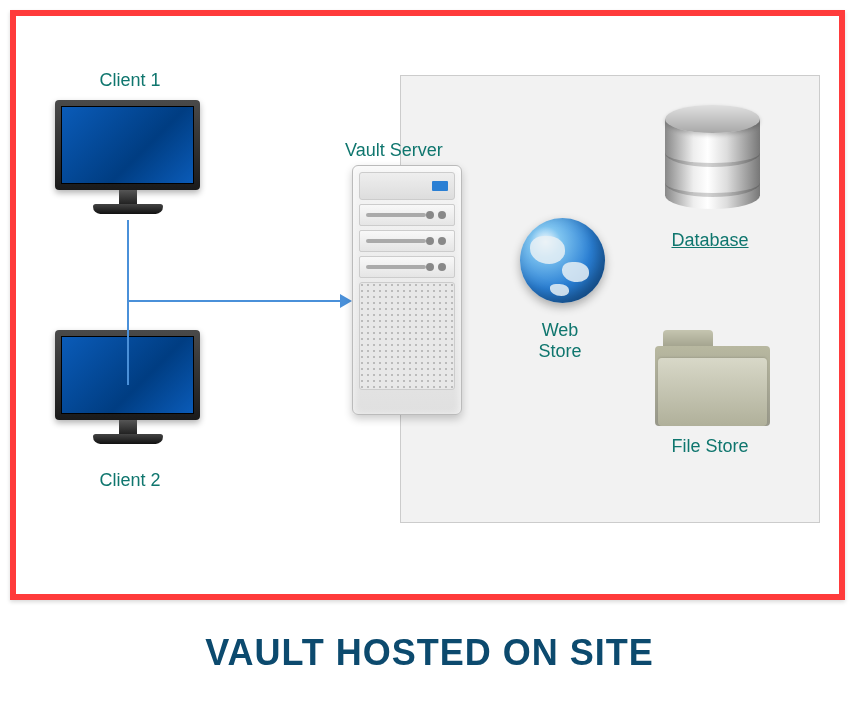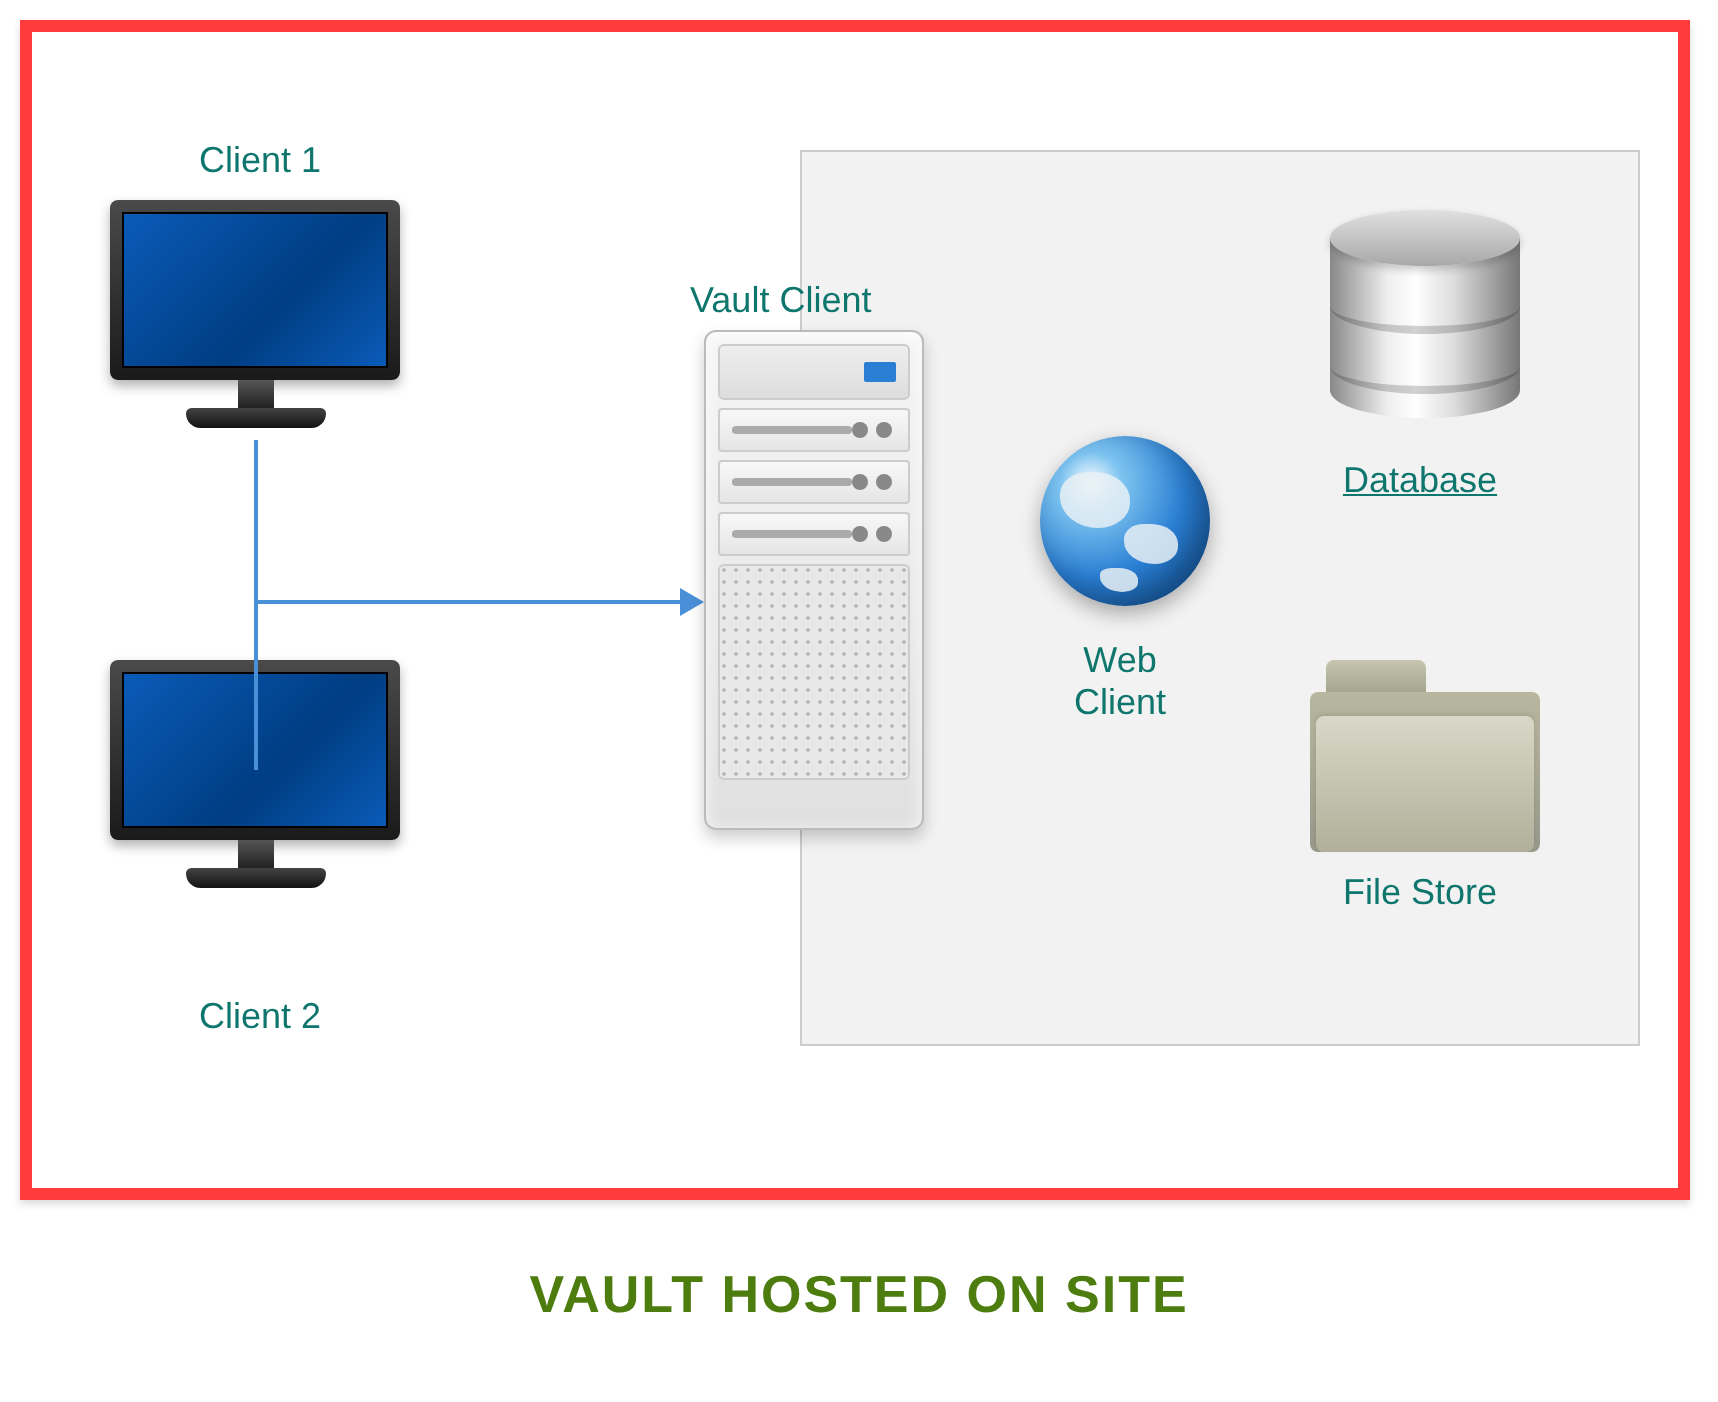--- a/index.html
+++ b/index.html
@@ -19,42 +19,42 @@
       border: 6px solid #ff3b3b;
       box-shadow: 0 2px 4px rgba(0,0,0,0.15);
       background: #fff;
     }
     .caption {
       position: absolute;
       top: 632px;
       left: 0;
       width: 859px;
       text-align: center;
-      font-size: 26px;
+      font-size: 36px;
       font-weight: bold;
-      color: #4d7c0f;
+      color: #0c4a6e;
       letter-spacing: 1px;
     }
     .server-panel {
       position: absolute;
       top: 75px;
       left: 400px;
       width: 420px;
       height: 448px;
       background: #f2f2f2;
       border: 1px solid #ccc;
     }
     .label {
       position: absolute;
       font-size: 18px;
       color: #0f766e;
       text-align: center;
     }
     .label.client1 { top: 70px; left: 75px; width: 110px; }
-    .label.client2 { top: 470px; left: 75px; width: 110px; margin-top: 28px; }
+    .label.client2 { top: 470px; left: 75px; width: 110px; }
     .label.vault { top: 140px; left: 345px; width: 140px; text-align: left; }
     .label.webserver { top: 320px; left: 510px; width: 100px; }
     .label.database { top: 230px; left: 650px; width: 120px; text-decoration: underline; }
     .label.filestore { top: 436px; left: 650px; width: 120px; }
     .monitor {
       position: absolute;
       width: 145px;
       height: 120px;
     }
     .monitor.m1 { top: 100px; left: 55px; }
@@ -306,19 +306,19 @@
 
 <div class="folder">
   <div class="tab"></div>
   <div class="back">
     <div class="front"></div>
   </div>
 </div>
 
 <div class="label client1">Client 1</div>
 <div class="label client2">Client 2</div>
-<div class="label vault">Vault Client</div>
+<div class="label vault">Vault Server</div>
 <div class="label webserver" style="white-space:pre-line">Web
-Client</div>
+Store</div>
 <div class="label database">Database</div>
 <div class="label filestore">File Store</div>
 
 <div class="caption">VAULT HOSTED ON SITE</div>
 
 </body></html>

